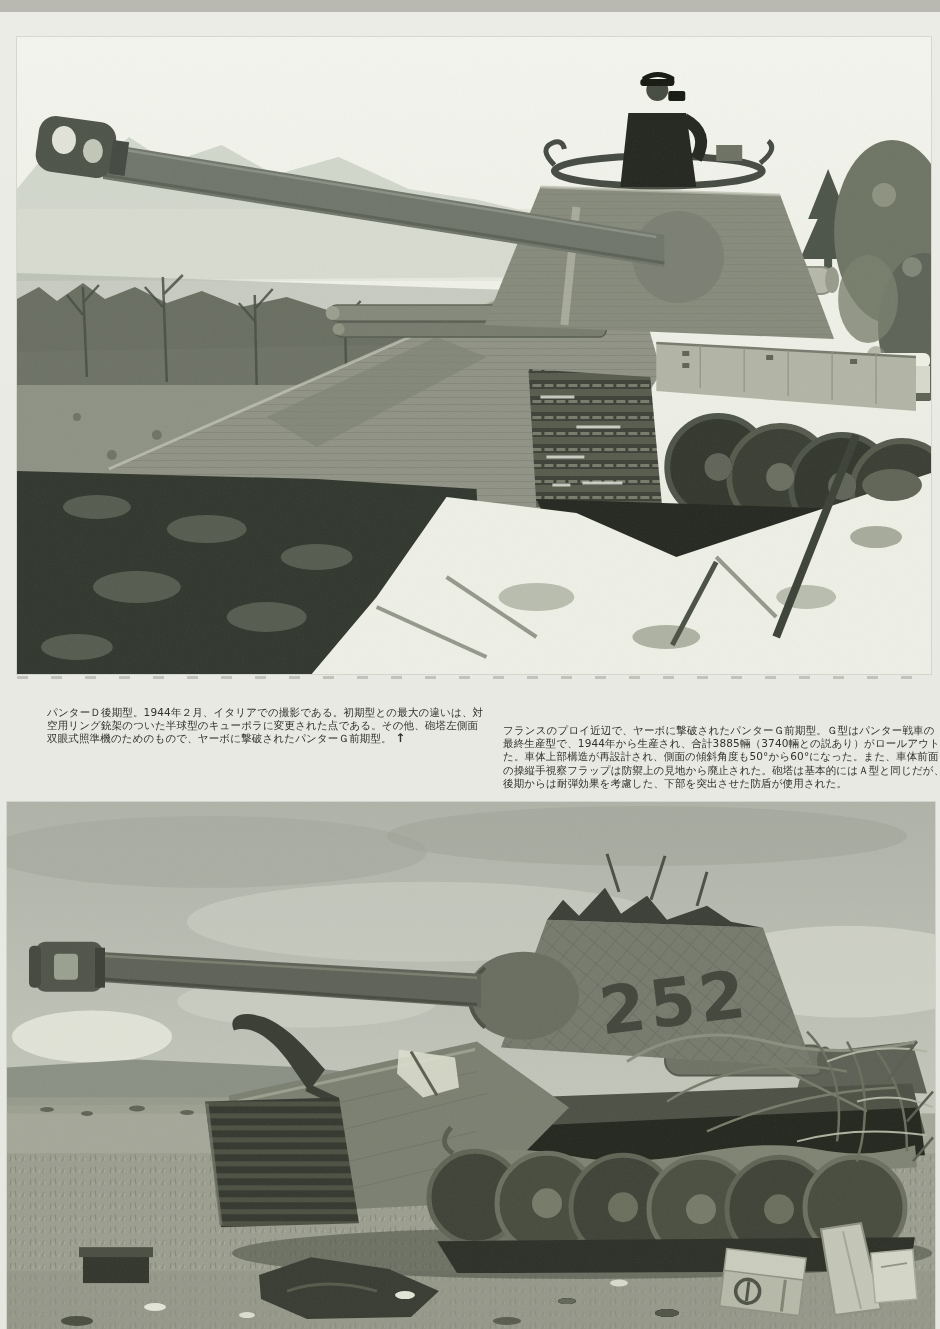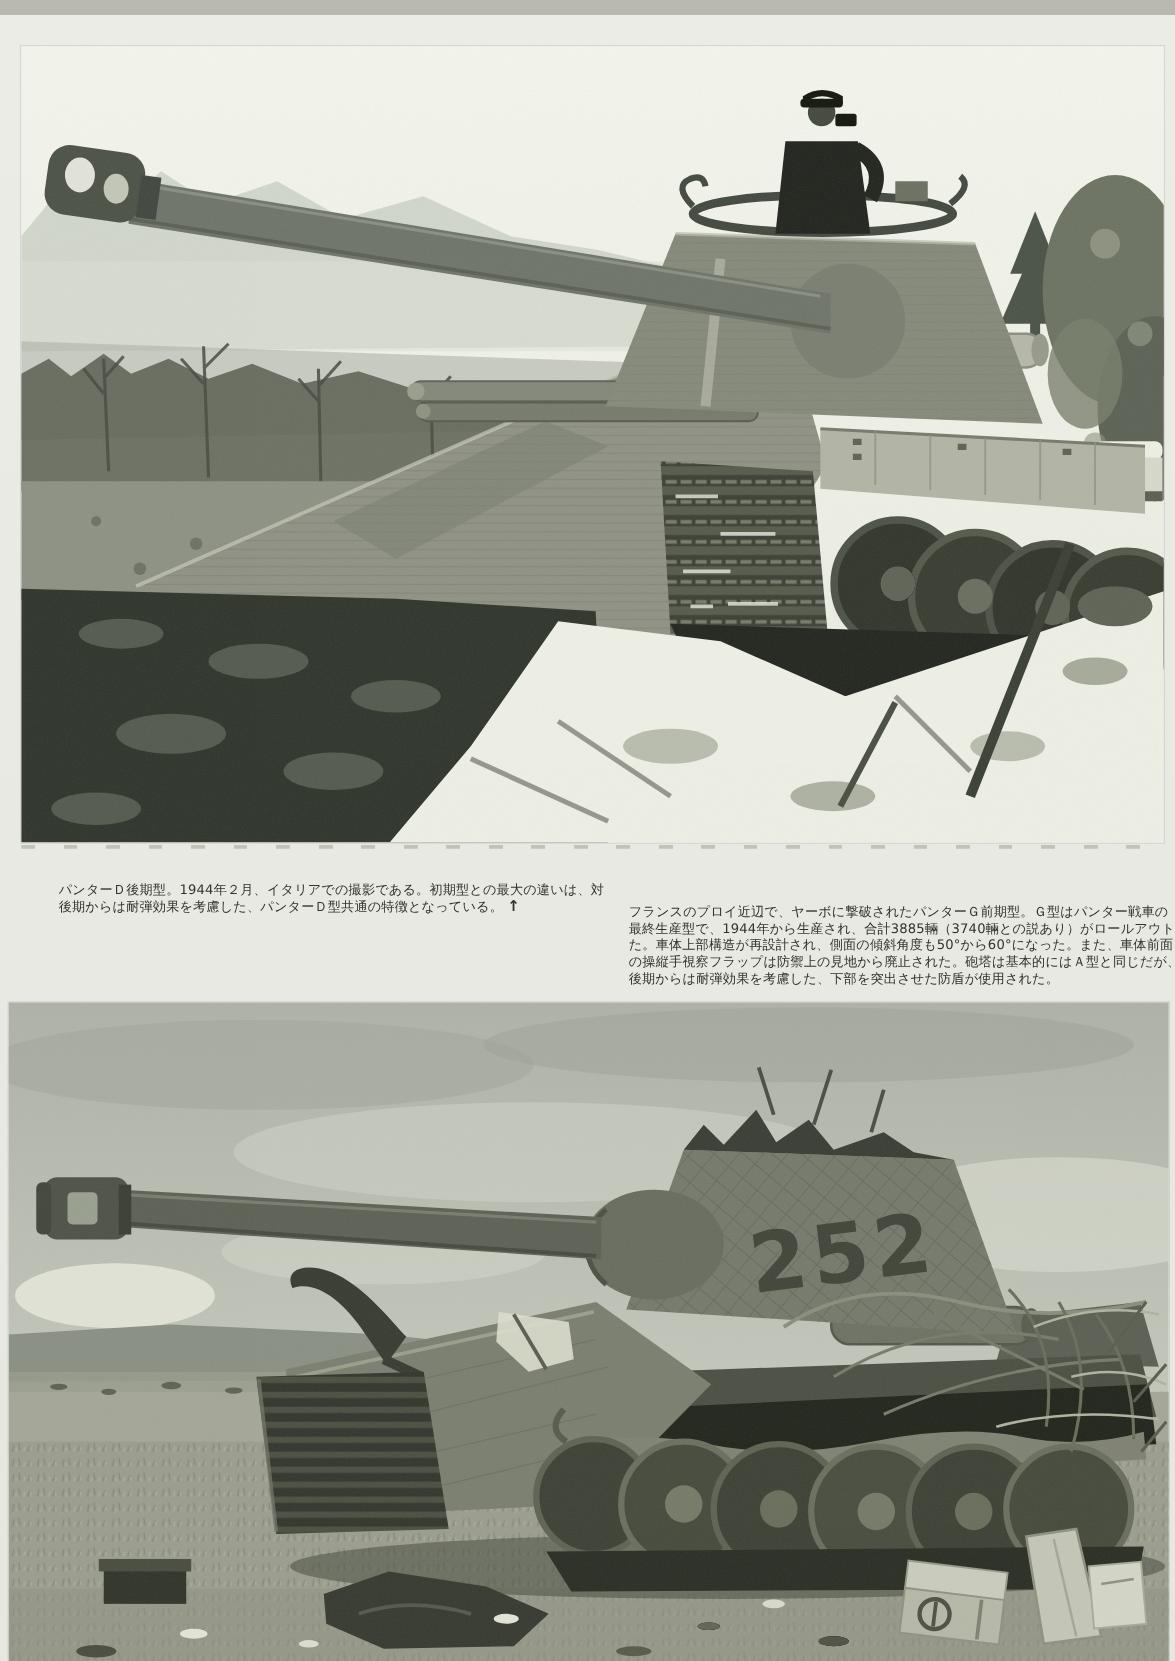--- a/index.html
+++ b/index.html
@@ -209,21 +209,22 @@
       <line x1="700" y1="525" x2="656" y2="608" stroke="#4a4f43" stroke-width="5"></line>
 
       <rect width="915" height="637" filter="url(#grainA)" opacity="0.07"></rect>
     </svg>
   </figure>
 
   <div class="film-marks"></div>
 
   <div class="caption caption-left">
     <div class="line">パンターＤ後期型。1944年２月、イタリアでの撮影である。初期型との最大の違いは、対</div>
-    <div class="line"><span>後期からは耐弾効果を考慮した、パンターＤ型共通の特徴となっている。</span> <span class="uparrow">↑</span></div>
+    <div class="line">空用リング銃架のついた半球型のキューポラに変更された点である。その他、砲塔左側面</div>
+    <div class="line"><span>双眼式照準機のためのもので、ヤーボに撃破されたパンターＧ前期型。</span> <span class="uparrow">↑</span></div>
   </div>
 
   <div class="caption caption-right">
     <div class="line">フランスのプロイ近辺で、ヤーボに撃破されたパンターＧ前期型。Ｇ型はパンター戦車の</div>
     <div class="line">最終生産型で、1944年から生産され、合計3885輛（3740輛との説あり）がロールアウトし</div>
     <div class="line">た。車体上部構造が再設計され、側面の傾斜角度も50°から60°になった。また、車体前面</div>
     <div class="line">の操縦手視察フラップは防禦上の見地から廃止された。砲塔は基本的にはＡ型と同じだが、</div>
     <div class="line">後期からは耐弾効果を考慮した、下部を突出させた防盾が使用された。</div>
   </div>
 

